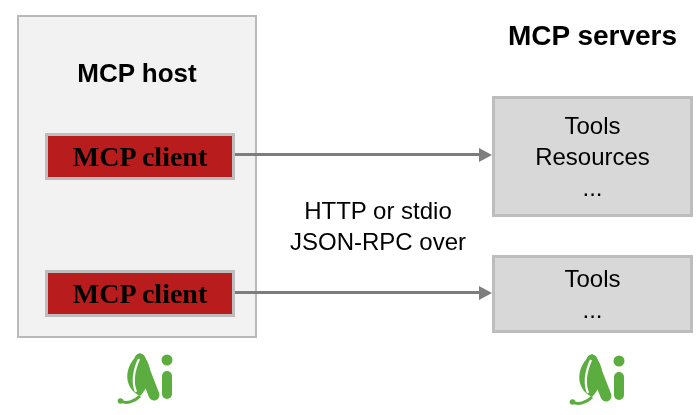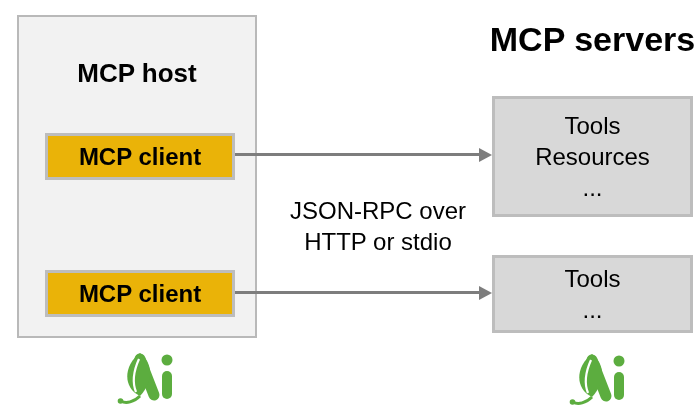--- a/index.html
+++ b/index.html
@@ -24,32 +24,32 @@
     position: absolute;
     left: 0; top: 41px; width: 100%;
     text-align: center;
     font-size: 26px;
     font-weight: bold;
   }
   .client-box {
     position: absolute;
     left: 26px;
     width: 190px; height: 47px;
-    background: #eab308;
+    background: #b91c1c;
     border: 3px solid #bdbdbd;
     display: flex; align-items: center; justify-content: center;
-    font-size: 24px; font-weight: bold;
+    font-size: 28px; font-weight: bold; font-family: Liberation Serif, serif;
   }
   .client-1 { top: 116px; }
   .client-2 { top: 253px; }
   .servers-title {
     position: absolute;
     left: 487px; top: 20px; width: 211px;
     text-align: center;
-    font-size: 34px;
+    font-size: 28px;
     font-weight: bold;
   }
   .server-box {
     position: absolute;
     left: 492px;
     width: 201px;
     background: #d8d8d8;
     border: 3px solid #bdbdbd;
     display: flex; flex-direction: column;
     align-items: center; justify-content: center;
@@ -114,22 +114,22 @@
     <span>Tools</span>
     <span>...</span>
   </div>
 
   <div class="arrow-line line-1"></div>
   <div class="arrow-head head-1"></div>
   <div class="arrow-line line-2"></div>
   <div class="arrow-head head-2"></div>
 
   <div class="conn-label">
+    <div>HTTP or stdio</div>
     <div>JSON-RPC over</div>
-    <div>HTTP or stdio</div>
   </div>
 
   <svg class="logo logo-left" viewBox="0 0 64 58" width="64" height="58" aria-hidden="true">
     <path d="M30 9 L44 45" stroke="#5cad3f" stroke-width="11" stroke-linecap="round" fill="none"></path>
     <path d="M30 3 C43 13 44 31 30 46 C13 38 13 16 30 3 Z" fill="#5cad3f"></path>
     <path d="M29 9 C24 20 22 32 26 42" stroke="#ffffff" stroke-width="2.2" fill="none"></path>
     <path d="M30 46 C24 52 16 54 11 51" stroke="#5cad3f" stroke-width="3" fill="none"></path>
     <circle cx="10.5" cy="51" r="2.8" fill="#5cad3f"></circle>
     <circle cx="57" cy="10" r="5.5" fill="#5cad3f"></circle>
     <rect x="52" y="21" width="10" height="28" rx="5" fill="#5cad3f"></rect>

